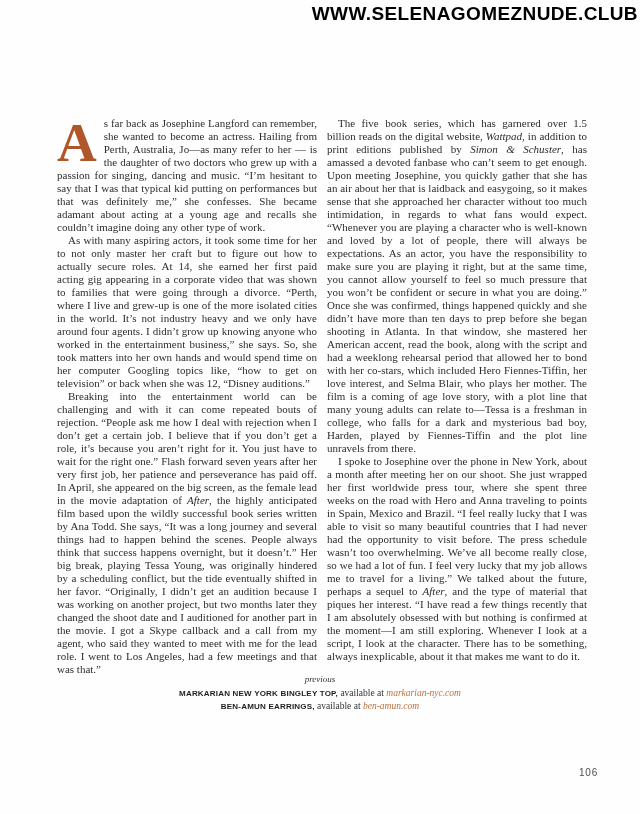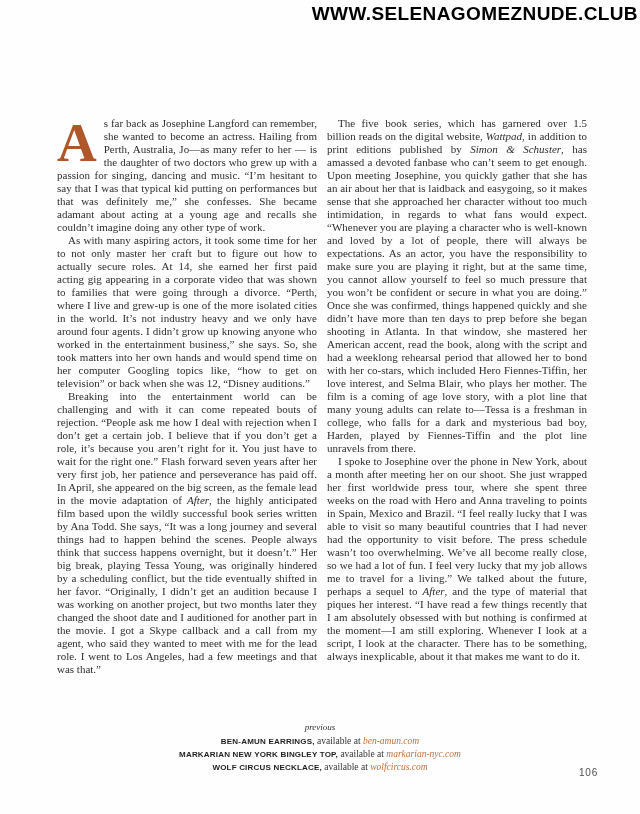--- a/index.html
+++ b/index.html
@@ -11,21 +11,21 @@
         text-shadow:-1px -1px 0 #fff,1px -1px 0 #fff,-1px 1px 0 #fff,1px 1px 0 #fff,
                     -1px 0 0 #fff,1px 0 0 #fff,0 -1px 0 #fff,0 1px 0 #fff;}
   .columns{position:absolute;left:57px;top:117px;width:530px;display:flex;gap:10px;}
   .col{width:260px;font-size:11px;line-height:13px;text-align:justify;color:#2d2d2d;}
   .col p{margin:0;text-indent:11px;}
   .col p.first{text-indent:0;}
   .dropcap{float:left;font-size:55px;line-height:45px;padding:3px 7px 0 0;
         color:var(--accent,#b0562b);font-weight:bold;font-family:"Liberation Serif",serif;}
   .it{font-style:italic;}
   .credits{position:absolute;left:0;top:673px;width:100%;text-align:center;color:#2f2f2f;}
-  .credits .prev{font-style:italic;font-size:9px;line-height:13.5px;color:#333;margin-top:48px;}
+  .credits .prev{font-style:italic;font-size:9px;line-height:13.5px;color:#333;}
   .credit-line{font-size:9.5px;line-height:13px;color:#333;}
   .credit-name{font-family:"Liberation Sans",sans-serif;font-weight:bold;font-size:8px;
         letter-spacing:.2px;color:#1f1f1f;}
   .credit-link{font-style:italic;color:var(--link,#c0703a);}
   .pagenum{position:absolute;top:767px;right:42px;font-family:"Liberation Sans",sans-serif;
         font-size:10px;color:#4d4d4d;letter-spacing:.8px;}
 </style>
 </head>
 <body>
 
@@ -39,19 +39,18 @@
         <p class=""><span>Breaking into the entertainment world can be challenging and with it can come repeated bouts of rejection. “People ask me how I deal with rejection when I don’t get a certain job. I believe that if you don’t get a role, it’s because you aren’t right for it. You just have to wait for the right one.” Flash forward seven years after her very first job, her patience and perseverance has paid off. In April, she appeared on the big screen, as the female lead in the movie adaptation of </span><span class="it">After</span><span>, the highly anticipated film based upon the wildly successful book series written by Ana Todd. She says, “It was a long journey and several things had to happen behind the scenes. People always think that success happens overnight, but it doesn’t.” Her big break, playing Tessa Young, was originally hindered by a scheduling conflict, but the tide eventually shifted in her favor. “Originally, I didn’t get an audition because I was working on another project, but two months later they changed the shoot date and I auditioned for another part in the movie. I got a Skype callback and a call from my agent, who said they wanted to meet with me for the lead role. I went to Los Angeles, had a few meetings and that was that.”</span></p>
       </div>
     <div class="col" id="col-right">
         <p class=""><span>The five book series, which has garnered over 1.5 billion reads on the digital website, </span><span class="it">Wattpad</span><span>, in addition to print editions published by </span><span class="it">Simon &amp; Schuster</span><span>, has amassed a devoted fanbase who can’t seem to get enough. Upon meeting Josephine, you quickly gather that she has an air about her that is laidback and easygoing, so it makes sense that she approached her character without too much intimidation, in regards to what fans would expect. “Whenever you are playing a character who is well-known and loved by a lot of people, there will always be expectations. As an actor, you have the responsibility to make sure you are playing it right, but at the same time, you cannot allow yourself to feel so much pressure that you won’t be confident or secure in what you are doing.” Once she was confirmed, things happened quickly and she didn’t have more than ten days to prep before she began shooting in Atlanta. In that window, she mastered her American accent, read the book, along with the script and had a weeklong rehearsal period that allowed her to bond with her co-stars, which included Hero Fiennes-Tiffin, her love interest, and Selma Blair, who plays her mother. The film is a coming of age love story, with a plot line that many young adults can relate to—Tessa is a freshman in college, who falls for a dark and mysterious bad boy, Harden, played by Fiennes-Tiffin and the plot line unravels from there.</span></p>
         <p class=""><span>I spoke to Josephine over the phone in New York, about a month after meeting her on our shoot. She just wrapped her first worldwide press tour, where she spent three weeks on the road with Hero and Anna traveling to points in Spain, Mexico and Brazil. “I feel really lucky that I was able to visit so many beautiful countries that I had never had the opportunity to visit before. The press schedule wasn’t too overwhelming. We’ve all become really close, so we had a lot of fun. I feel very lucky that my job allows me to travel for a living.” We talked about the future, perhaps a sequel to </span><span class="it">After</span><span>, and the type of material that piques her interest. “I have read a few things recently that I am absolutely obsessed with but nothing is confirmed at the moment—I am still exploring. Whenever I look at a script, I look at the character. There has to be something, always inexplicable, about it that makes me want to do it.</span></p>
       </div>
   </div>
 
   <div class="credits" id="credits">
     <div class="prev">previous</div>
-  <div class="credit-line"><span class="credit-name">BEN-AMUN EARRINGS,</span><span> available at </span><span class="credit-link">ben-amun.com</span></div>
-      <div class="credit-line"><span class="credit-name">MARKARIAN NEW YORK BINGLEY TOP,</span><span> available at </span><span class="credit-link">markarian-nyc.com</span></div>
-      <div class="credit-line"><span class="credit-name">WOLF CIRCUS NECKLACE,</span><span> available at </span><span class="credit-link">wolfcircus.com</span></div>
+  <div class="credit-line"><span class="credit-name">MARKARIAN NEW YORK BINGLEY TOP,</span><span> available at </span><span class="credit-link">markarian-nyc.com</span></div>
+      <div class="credit-line"><span class="credit-name">BEN-AMUN EARRINGS,</span><span> available at </span><span class="credit-link">ben-amun.com</span></div>
     </div>
 
   <div class="pagenum">106</div>
 </div>
 
 </body></html>

